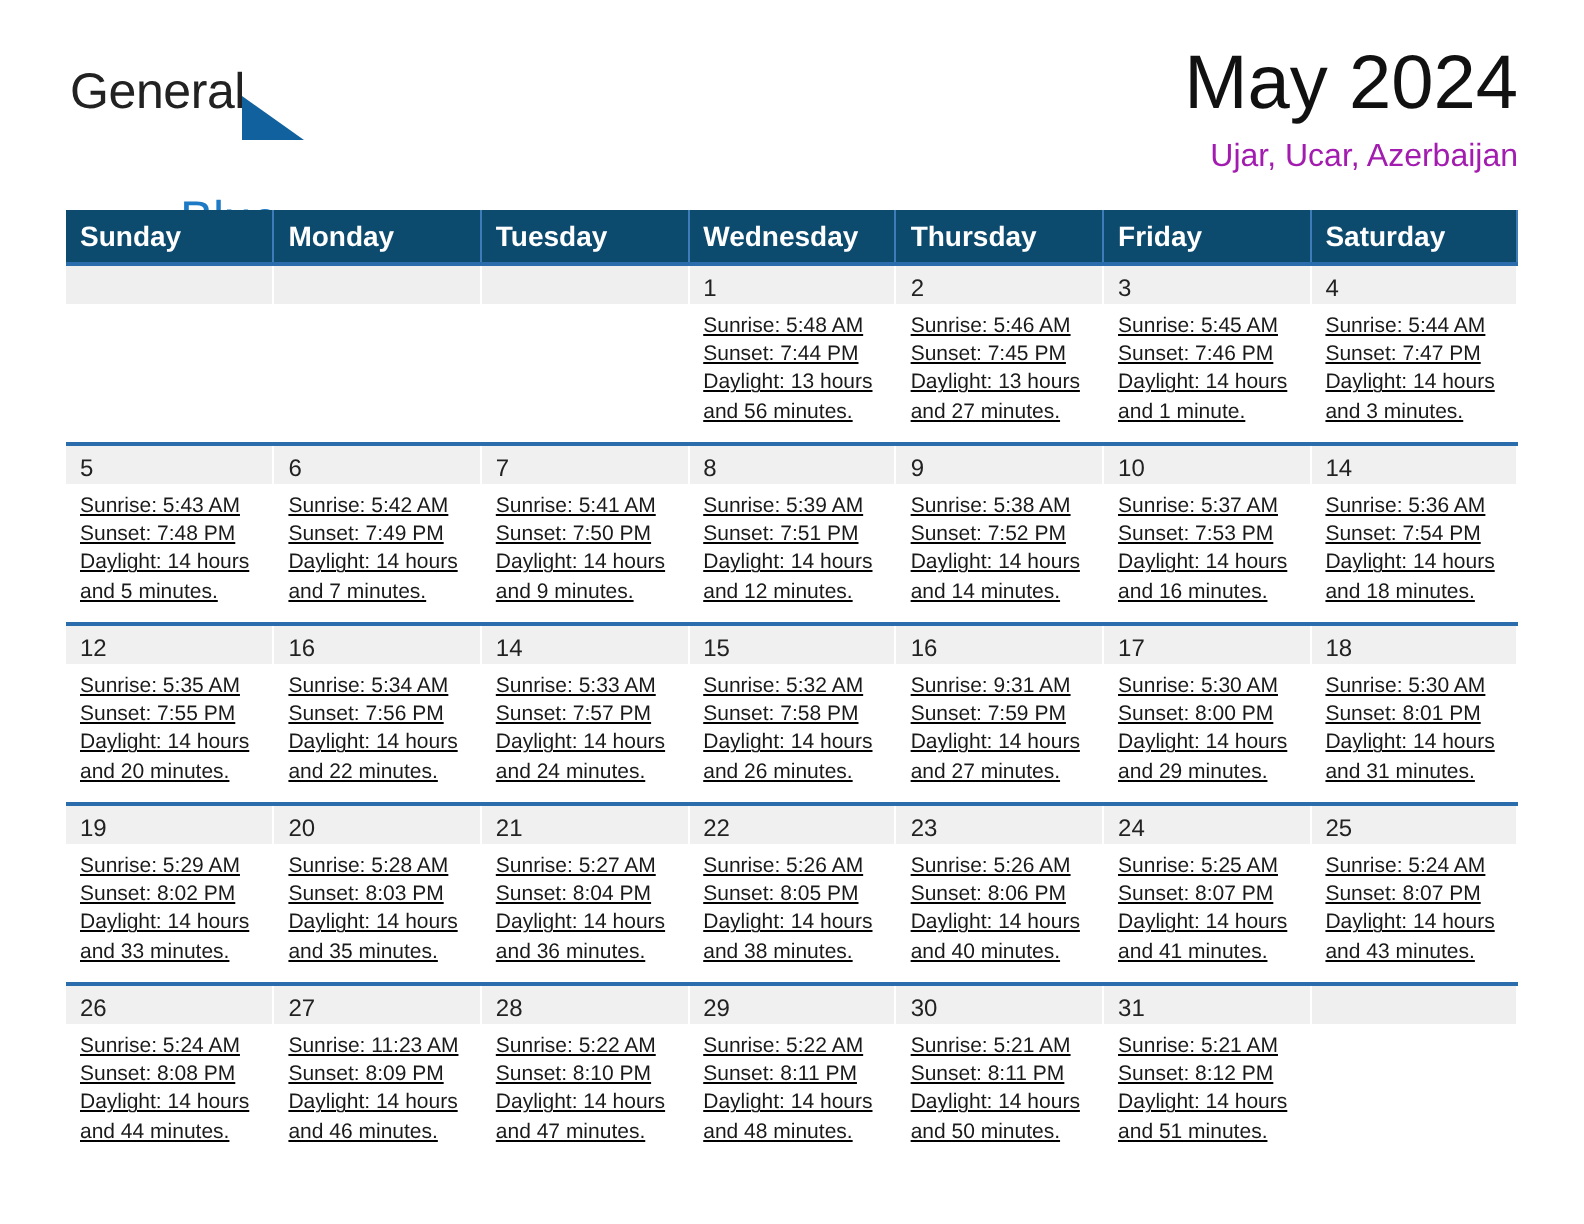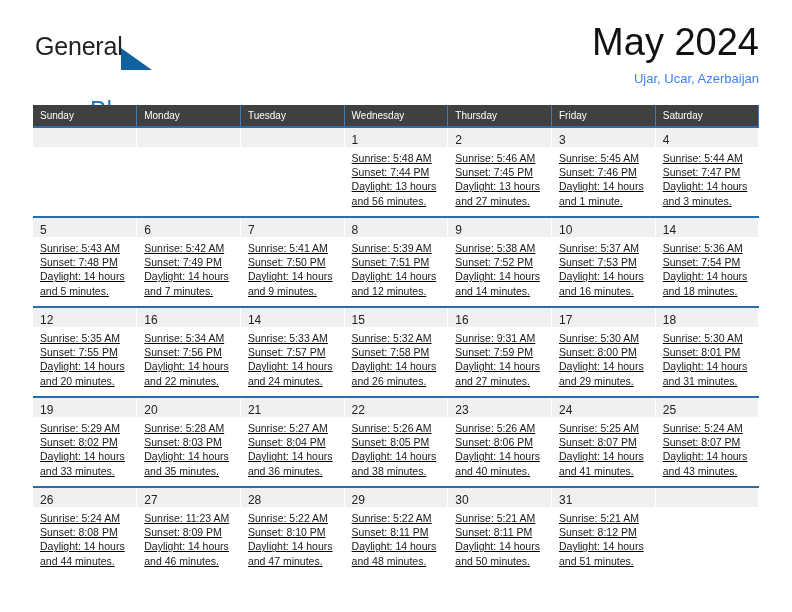--- a/index.html
+++ b/index.html
@@ -72,43 +72,43 @@
   }
   .cal-title {
     font-size: 38px;
     line-height: 36px;
     color: #111111;
     font-weight: normal;
     margin: 0;
     white-space: nowrap;
   }
   .cal-subtitle {
-    font-size: 13px;
+    font-size: 16px;
     line-height: 20px;
-    color: #3b82f6;
+    color: #a21caf;
     margin: 9px 0 0 0;
     white-space: nowrap;
   }
 
   
   .calendar {
     position: absolute;
     left: 33px;
     top: 105px;
     width: 726px;
     border-collapse: collapse;
     table-layout: fixed;
   }
   .calendar col { width: 103.71px; }
 
   .dow-row th {
-    background: #404040;
+    background: #0c4a6e;
     color: #ffffff;
-    font-size: 10px;
-    font-weight: normal;
+    font-size: 14px;
+    font-weight: bold;
     text-align: left;
     padding: 5px 0 5px 7px;
     height: 11px;
     border-right: 1px solid #3d7cb8;
   }
 
   .week-row td {
     vertical-align: top;
     padding: 0;
     border-top: 2px solid #2b6cad;

